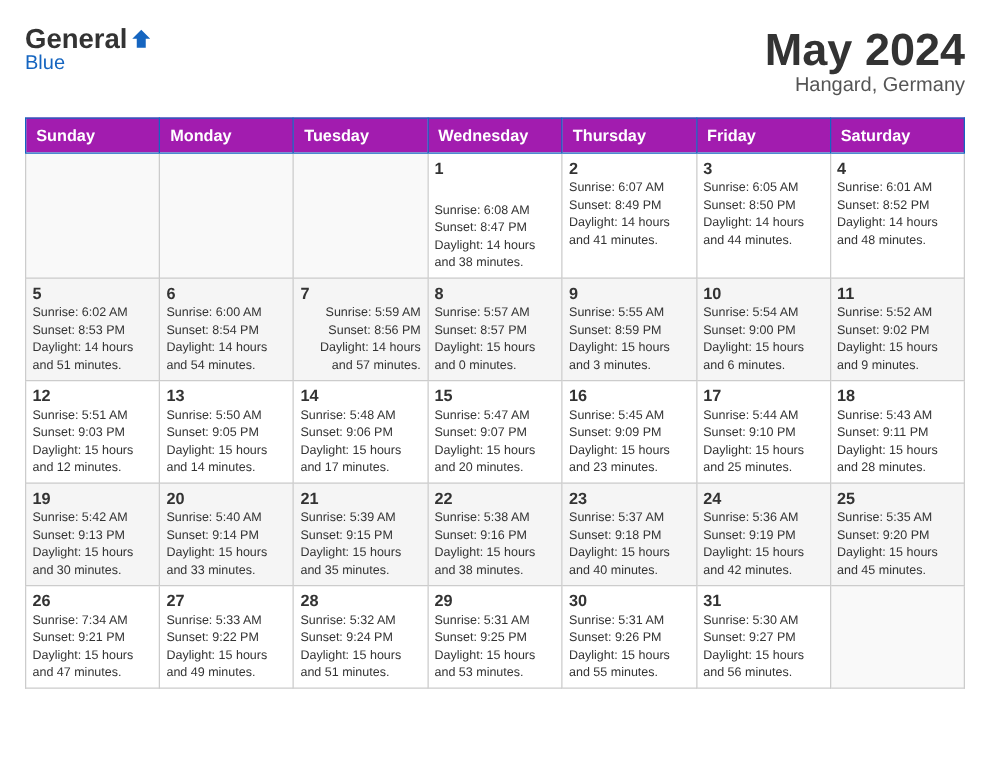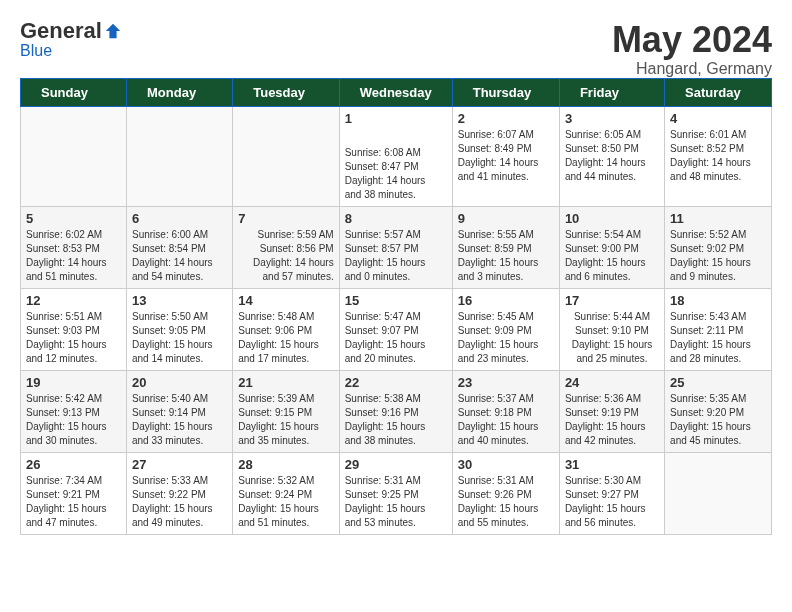--- a/index.html
+++ b/index.html
@@ -7,20 +7,21 @@
       font-family: Arial, sans-serif;
       background: #fff;
       width: 792px;
       min-height: 612px;
       padding: 20px;
     }
     .header {
       display: flex;
       justify-content: space-between;
       align-items: flex-start;
+      margin-bottom: 16px;
     }
     .logo {
       display: flex;
       flex-direction: column;
       align-items: flex-start;
     }
     .logo-text {
       display: flex;
       align-items: center;
       font-size: 22px;
@@ -47,25 +48,25 @@
     .subtitle {
       font-size: 16px;
       color: #555;
     }
     .calendar {
       width: 100%;
       border-collapse: collapse;
       border: 1px solid #ccc;
     }
     .calendar th {
-      background: #14532d;
+      background: #a21caf;
       color: #fff;
       font-size: 13px;
       font-weight: bold;
-      padding: 6px 20px;
+      padding: 6px 8px;
       text-align: left;
       border: 1px solid #1565c0;
     }
     .calendar td {
       border: 1px solid #ccc;
       vertical-align: top;
       padding: 4px 5px;
       width: 108px;
       min-height: 80px;
       background: #fff;
@@ -238,29 +239,29 @@
         </td>
         <td>
           <div class="day-number">16</div>
           <div class="day-info" style="white-space: pre-line;">Sunrise: 5:45 AM
 Sunset: 9:09 PM
 Daylight: 15 hours
 and 23 minutes.</div>
         </td>
         <td>
           <div class="day-number">17</div>
-          <div class="day-info" style="white-space: pre-line; text-align: center;">Sunrise: 5:44 AM
+          <div class="day-info" style="white-space: pre-line;">Sunrise: 5:44 AM
 Sunset: 9:10 PM
 Daylight: 15 hours
 and 25 minutes.</div>
         </td>
         <td>
           <div class="day-number">18</div>
           <div class="day-info" style="white-space: pre-line;">Sunrise: 5:43 AM
-Sunset: 2:11 PM
+Sunset: 9:11 PM
 Daylight: 15 hours
 and 28 minutes.</div>
         </td>
       </tr>
       <tr>
         <td>
           <div class="day-number">19</div>
           <div class="day-info" style="white-space: pre-line;">Sunrise: 5:42 AM
 Sunset: 9:13 PM
 Daylight: 15 hours

